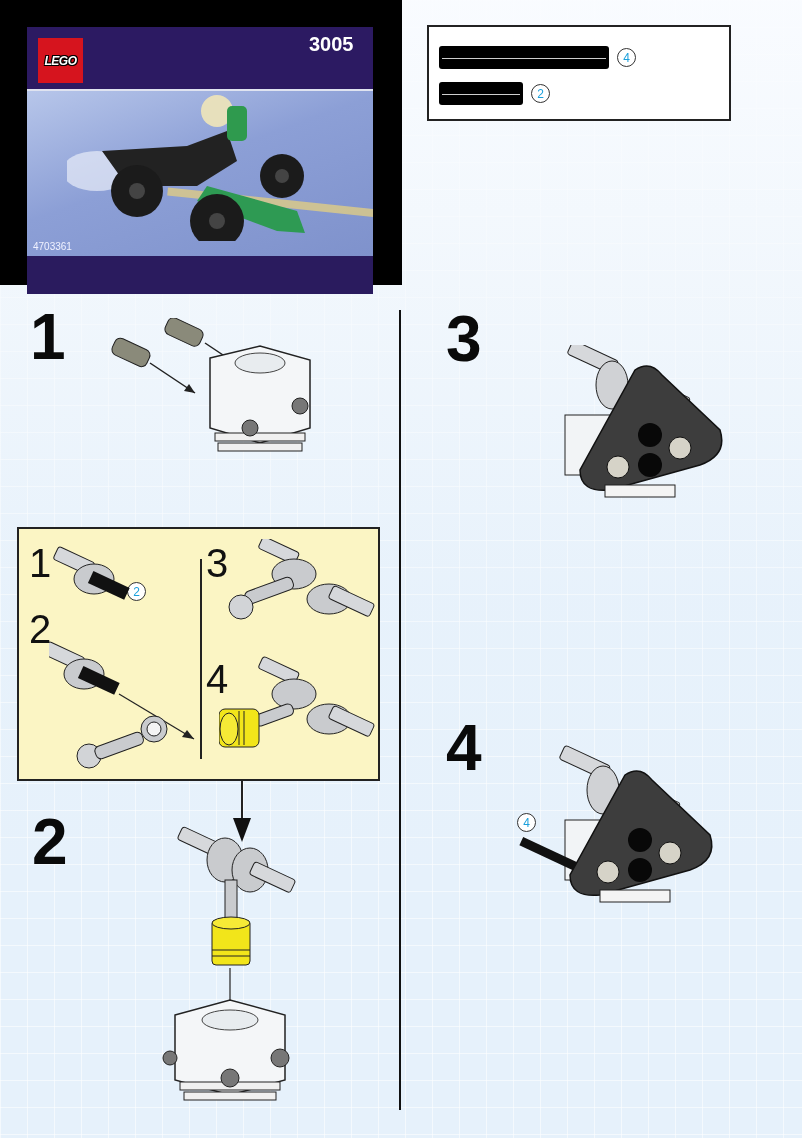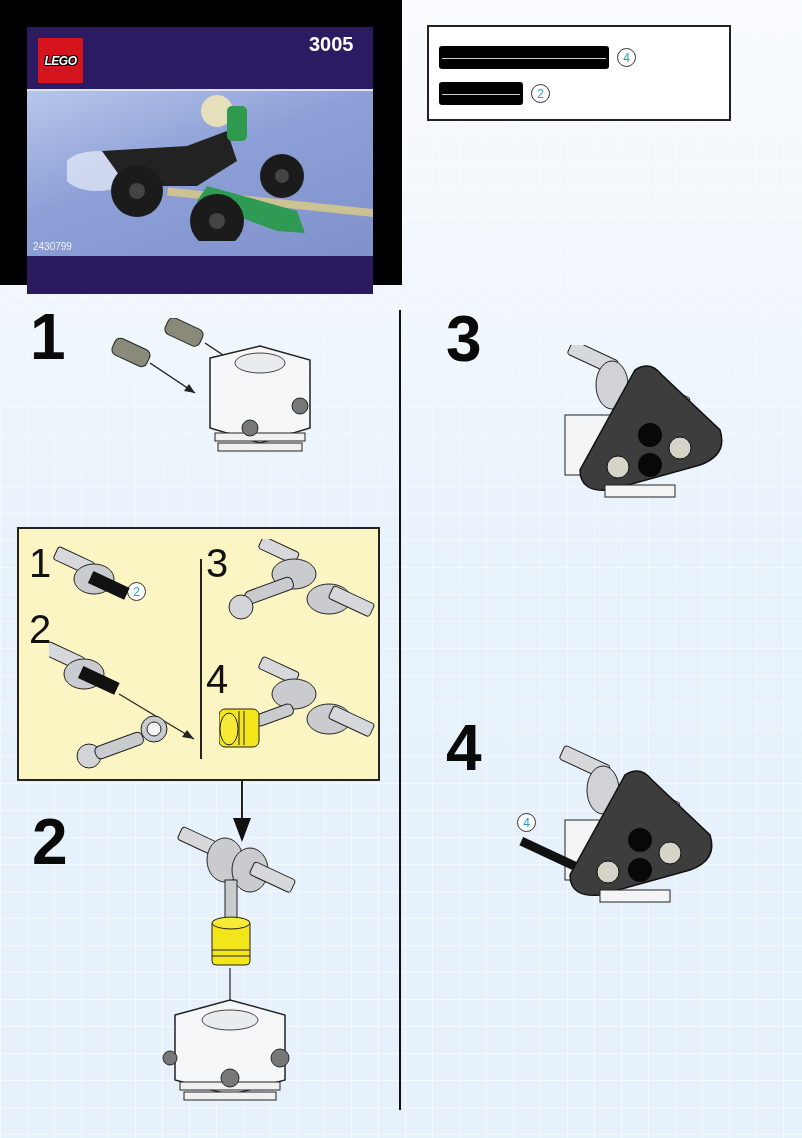--- a/index.html
+++ b/index.html
@@ -69,21 +69,21 @@
         <path d="M35 60 L120 55 L160 40 L170 70 L130 95 L60 95 Z" fill="#222"></path>
         <rect x="160" y="15" width="20" height="35" rx="5" fill="#2f9a4e"></rect>
         <path d="M140 95 L230 120 L238 142 L210 140 L130 110 Z" fill="#2e9a53"></path>
         <circle cx="70" cy="100" r="26" fill="#1b1b1b"></circle>
           <circle cx="70" cy="100" r="8" fill="#444"></circle>
         <circle cx="150" cy="130" r="27" fill="#1b1b1b"></circle>
           <circle cx="150" cy="130" r="8" fill="#444"></circle>
         <circle cx="215" cy="85" r="22" fill="#1b1b1b"></circle>
           <circle cx="215" cy="85" r="7" fill="#444"></circle>
       </svg>
-      <div class="abs item-number">2430799</div>
+      <div class="abs item-number">4703361</div>
     </div>
   </div>
 </div>
 
 <div class="abs parts-box">
   <div class="part-row" style="top:19px;">
     <div class="axle" style="width:170px;height:23px;"></div>
     <div class="qty">4</div>
   </div>
   <div class="part-row" style="top:55px;">

